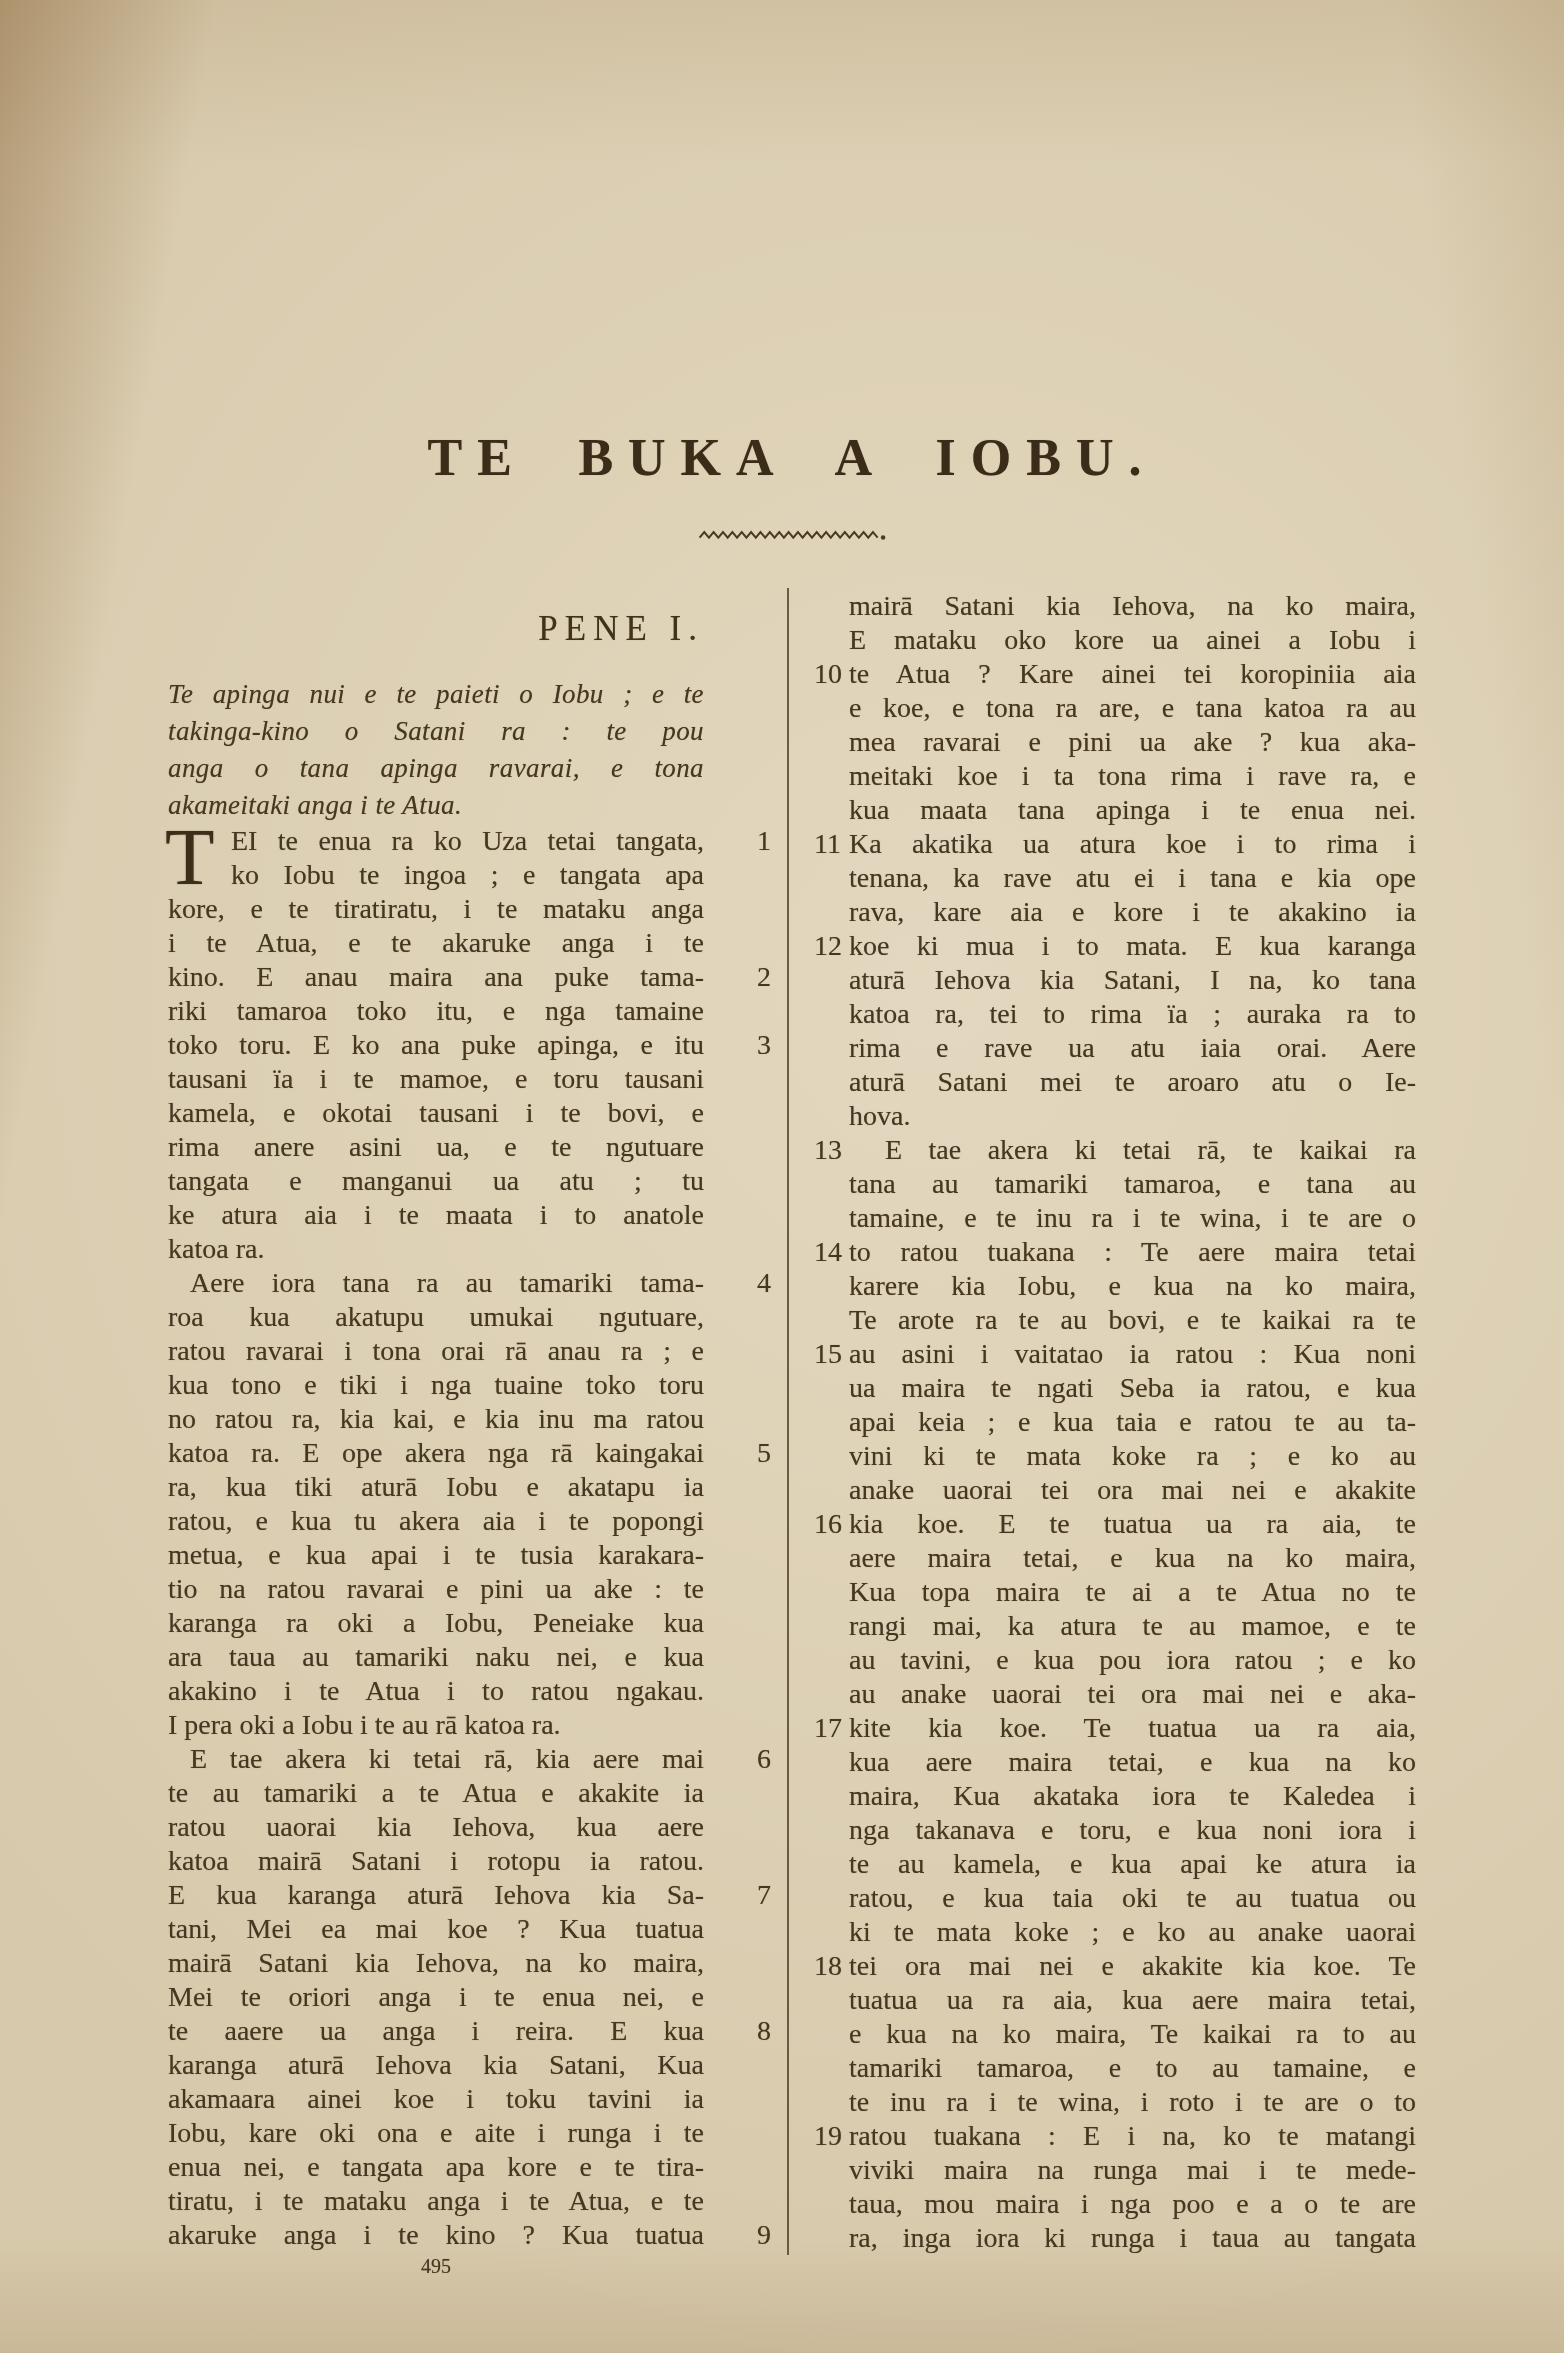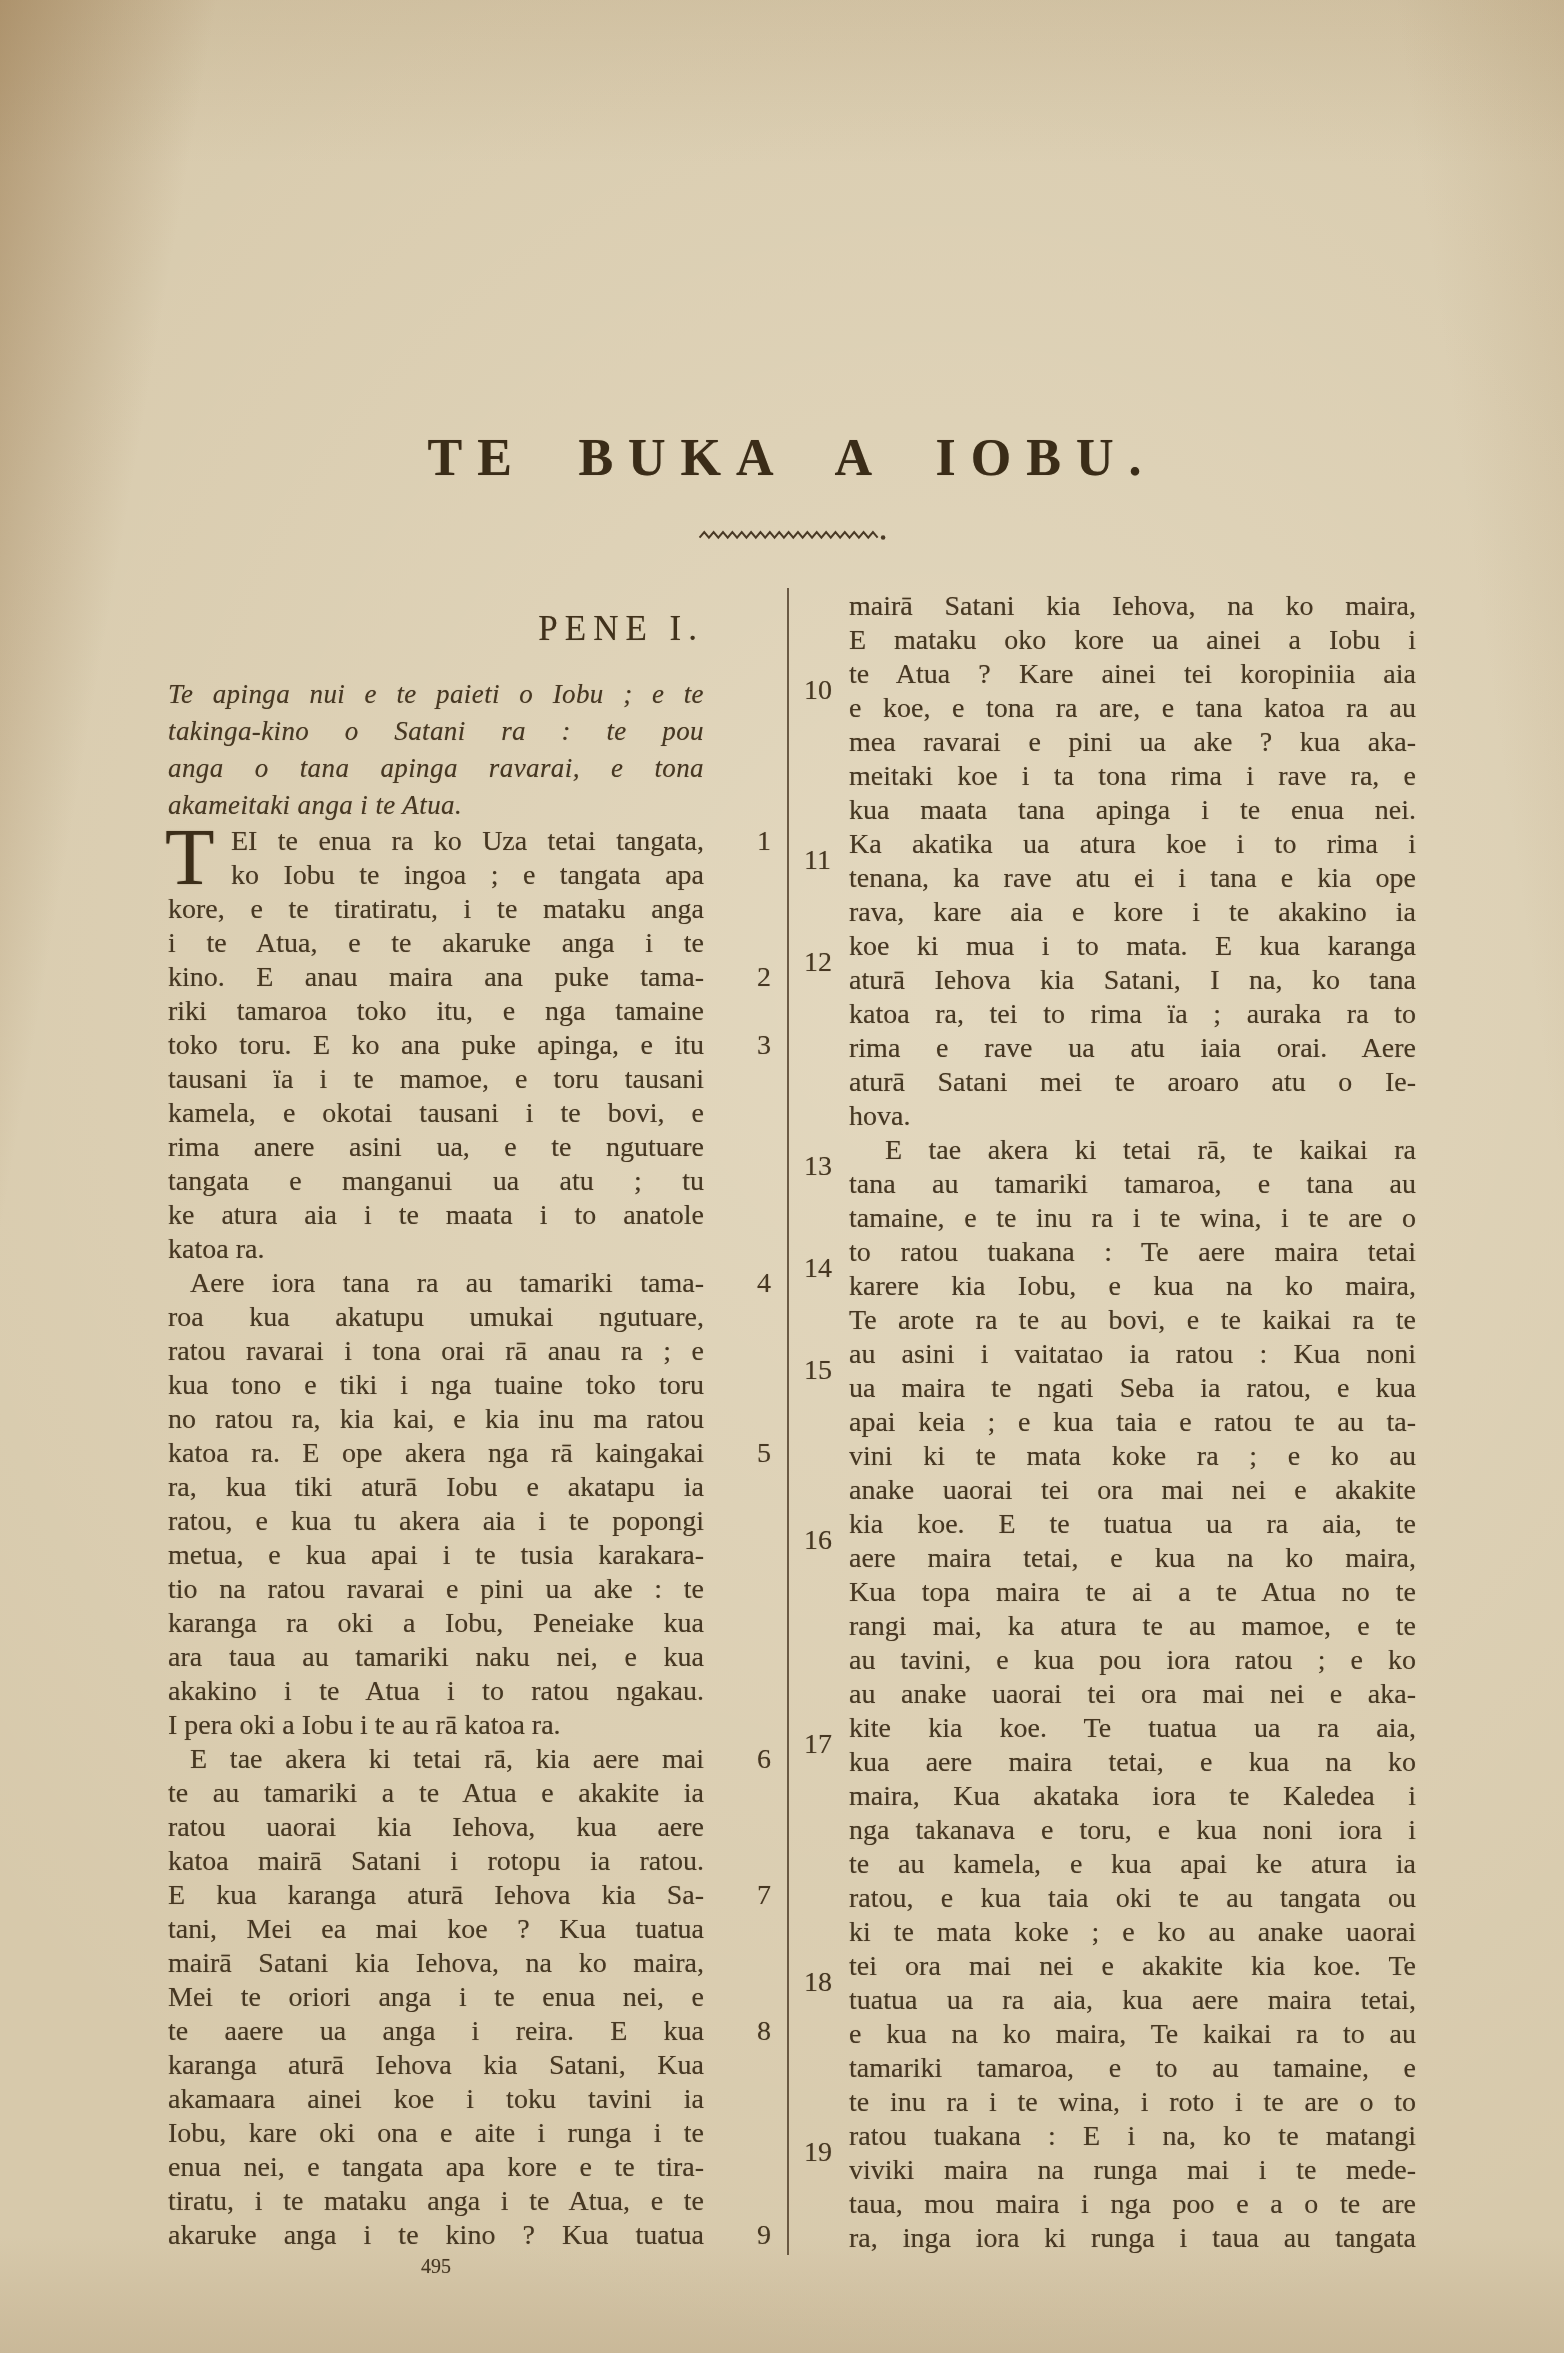--- a/index.html
+++ b/index.html
@@ -66,21 +66,21 @@
   .col-left .line.ind .txt{ text-indent:22px; }
   .col-right .line.ind .txt{ text-indent:36px; }
   .col-left .line.dc .txt{ padding-left:63px; }
 
   .vnum{
     position:absolute; top:0;
     font-size:28px; line-height:34px;
     color:#463722;
   }
   .col-left .vnum{ right:0; }
-  .col-right .vnum{ left:0;margin-top:16px; }
+  .col-right .vnum{ left:10px; }
 
   .drop-cap{
     position:absolute; left:-3.1px; top:-3.1px;
     font-size:81px; line-height:72px;
     color:#3c2e19;
     text-shadow:0 0 1.2px rgba(60,45,25,.5);
   }
 
   .page-number{
     position:absolute; left:168px; top:2255px; width:536px;
@@ -369,21 +369,21 @@
         <div class="line">
           <div class="txt">maira, Kua akataka iora te Kaledea i</div>
         </div>
         <div class="line">
           <div class="txt">nga takanava e toru, e kua noni iora i</div>
         </div>
         <div class="line">
           <div class="txt">te au kamela, e kua apai ke atura ia</div>
         </div>
         <div class="line">
-          <div class="txt">ratou, e kua taia oki te au tangata ou</div>
+          <div class="txt">ratou, e kua taia oki te au tuatua ou</div>
         </div>
         <div class="line">
           <div class="txt">ki te mata koke ;  e ko au anake uaorai</div>
         </div>
         <div class="line">
           <span class="vnum">18</span>
           <div class="txt">tei ora mai nei e akakite kia koe.  Te</div>
         </div>
         <div class="line">
           <div class="txt">tuatua ua ra aia, kua aere maira tetai,</div>

